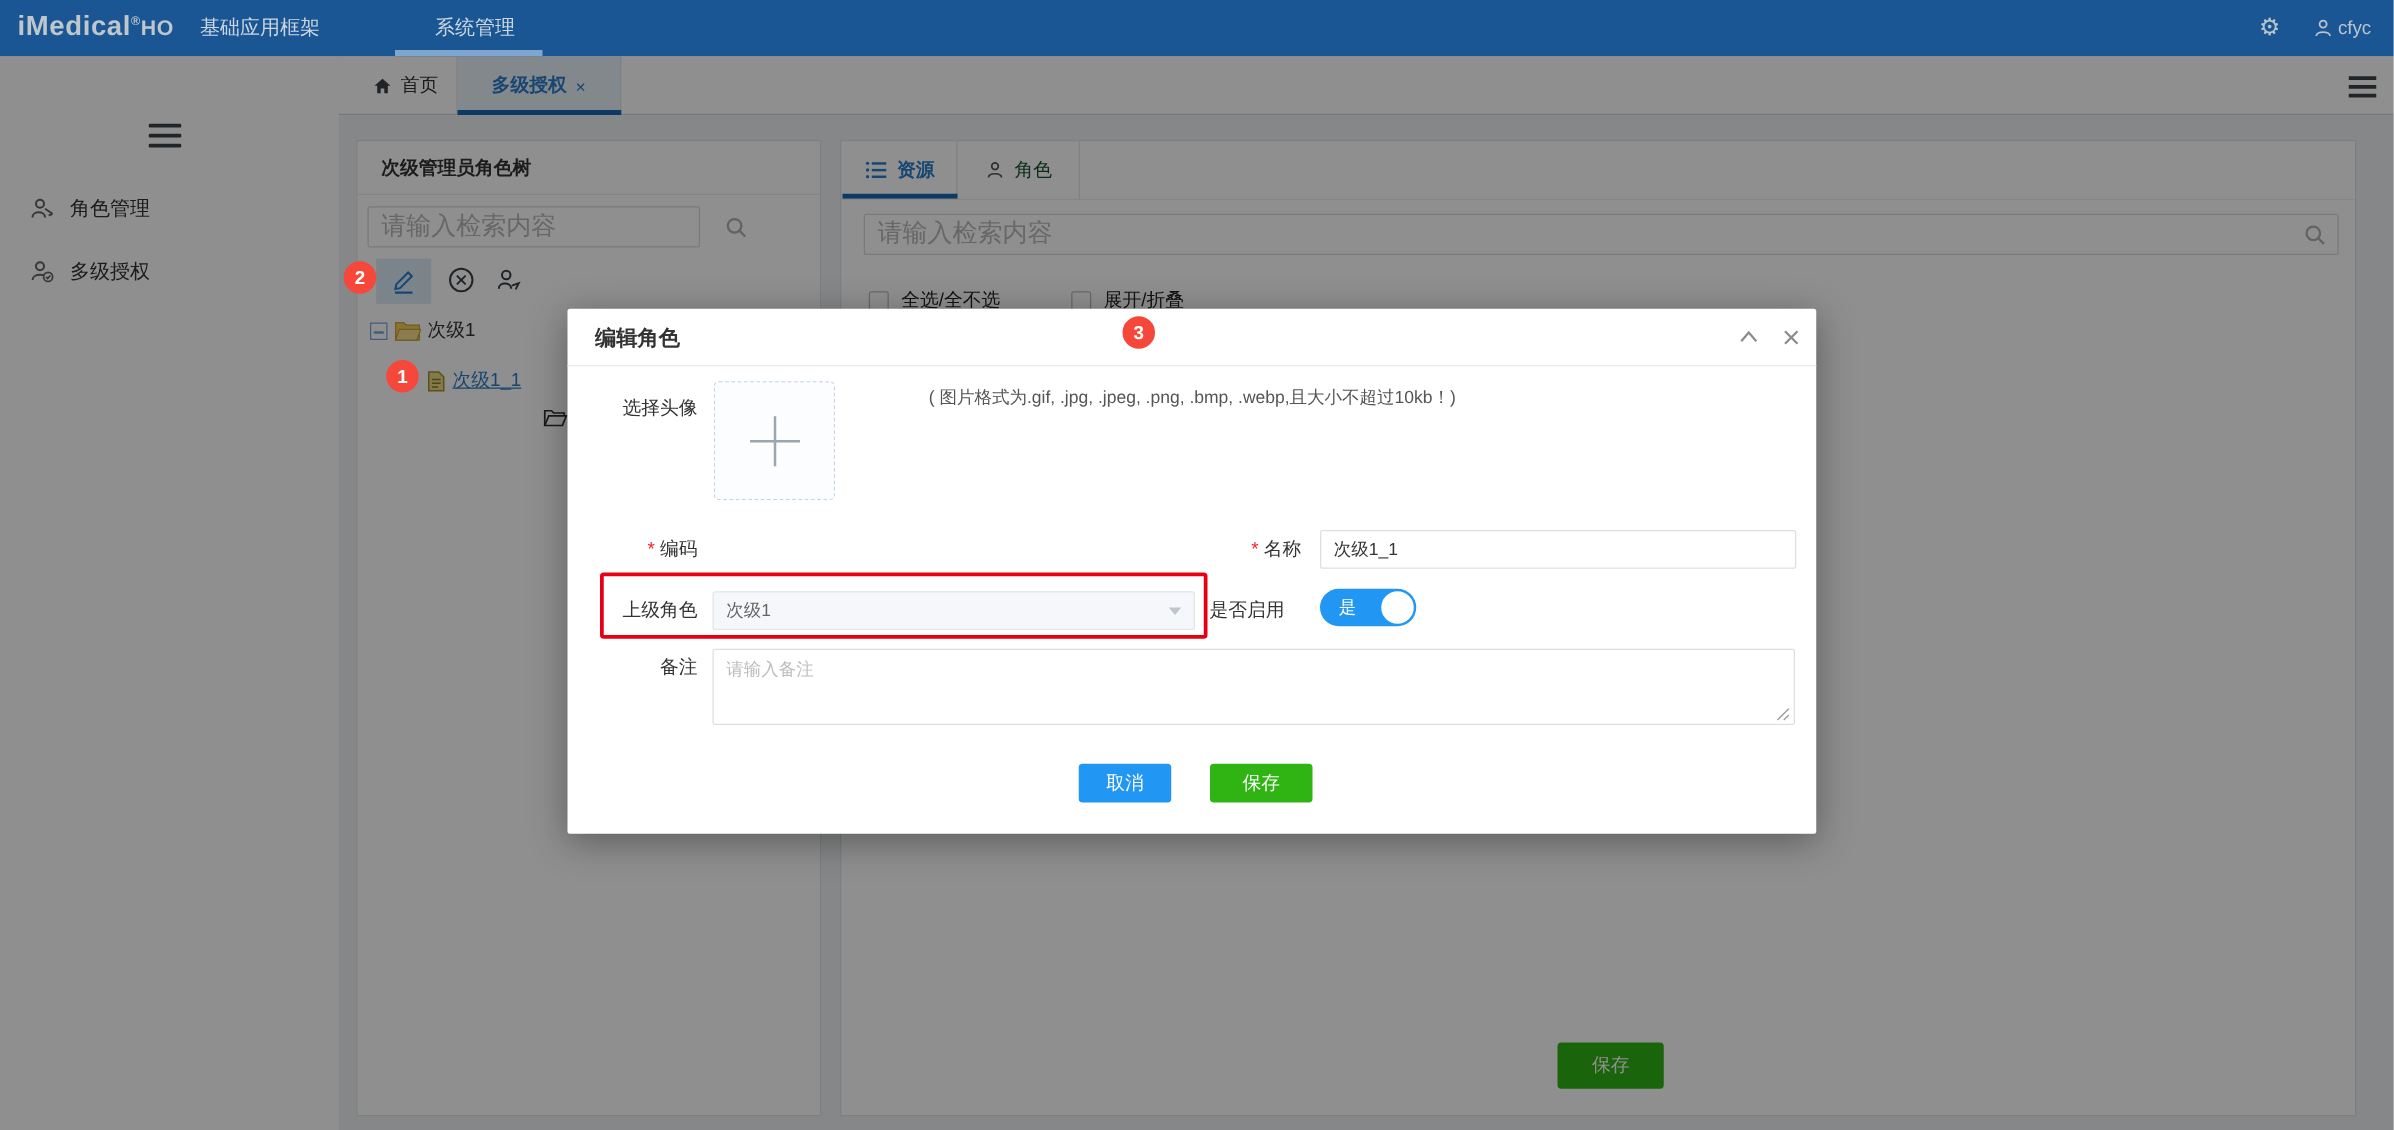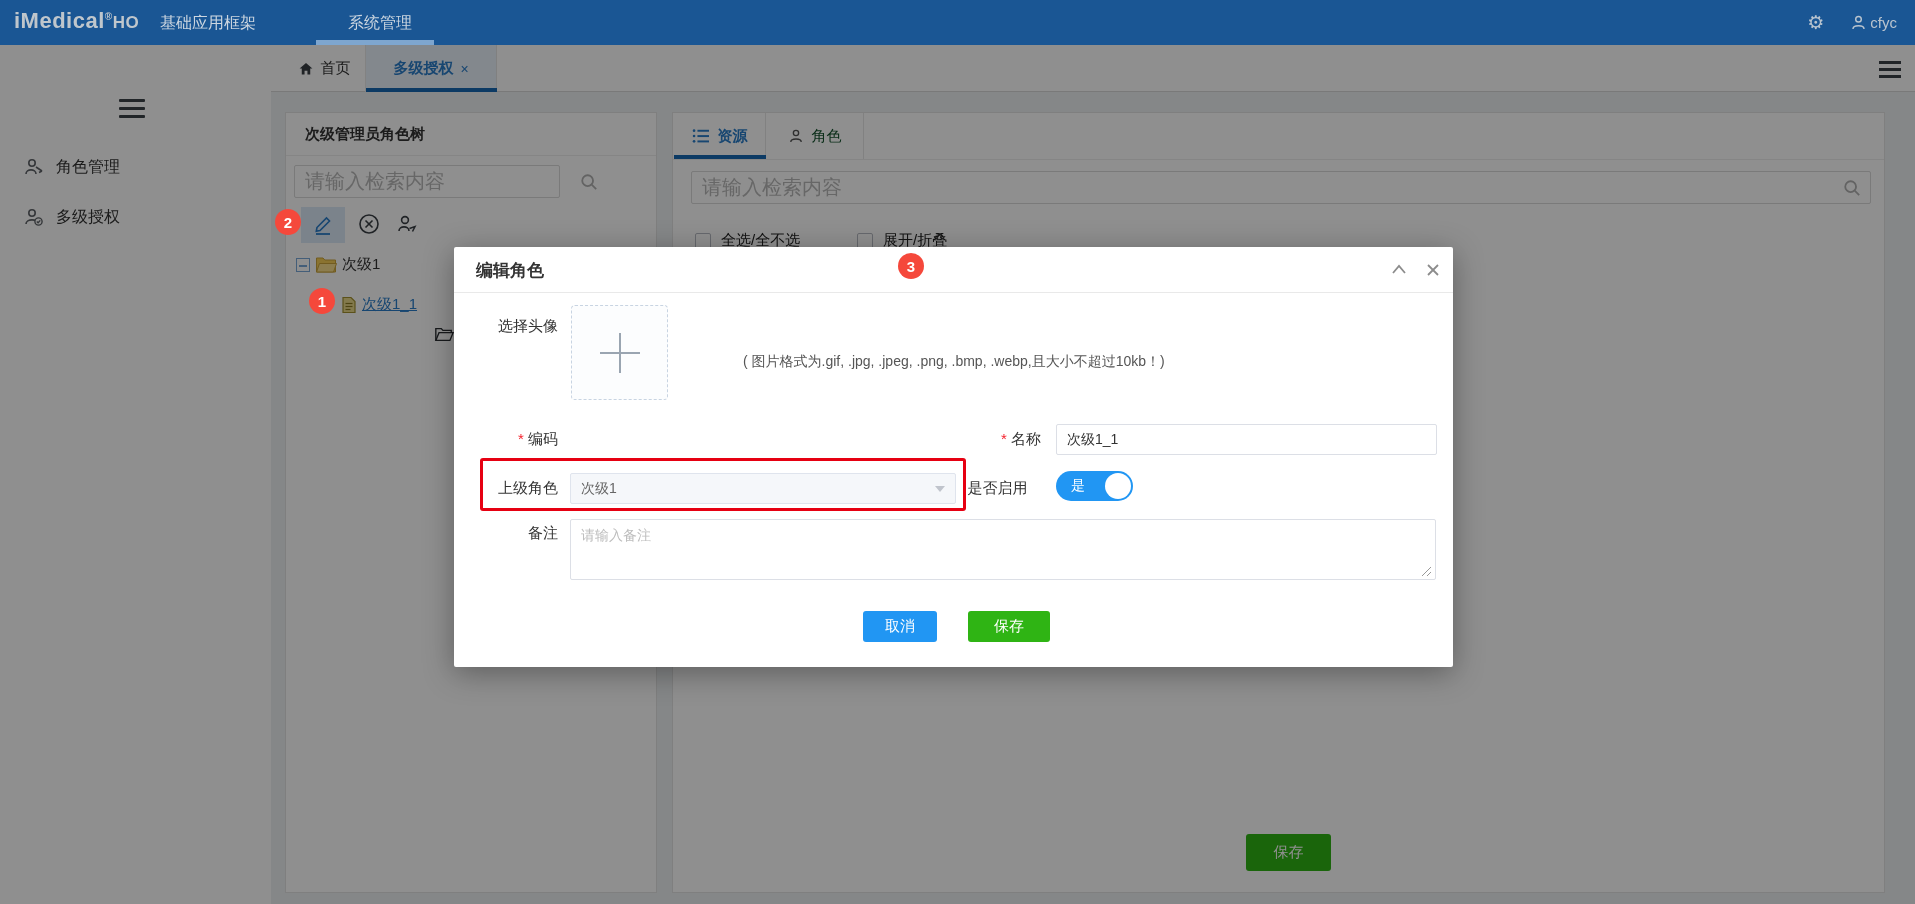--- a/index.html
+++ b/index.html
@@ -73,21 +73,21 @@
   .modal-header-line { position:absolute; left:0; top:45px; width:100%; border-top:1px solid #e9e9e9; }
   .mico { position:absolute; top:14px; width:18px; height:18px; cursor:pointer; }
 
   .mlabel { position:absolute; width:104px; text-align:right; font-size:15px; color:#333; }
   .req::before { content:"* "; color:#f5222d; }
   .mlabel2 { position:absolute; text-align:right; font-size:15px; color:#333; }
 
   .avatar-box { position:absolute; left:117px; top:58px; width:97px; height:95px; border:1px dashed #c8d4e2; border-radius:4px; background:#fcfdfe; cursor:pointer; }
   .plus-h { position:absolute; left:28px; top:46px; width:40px; height:2px; background:#9aa5b1; }
   .plus-v { position:absolute; left:47px; top:27px; width:2px; height:40px; background:#9aa5b1; }
-  .hint { position:absolute; left:289px; top:62px; font-size:14px; color:#555;margin-top:44px; }
+  .hint { position:absolute; left:289px; top:62px; font-size:14px; color:#555; }
 
   .minput { position:absolute; height:31px; border:1px solid #dcdfe6; border-radius:2px; font-size:14px; color:#333; padding:0 10px; outline:none; font-family:inherit; }
   .minput::placeholder { color:#bdbdbd; }
   .mselect { position:absolute; height:31px; border:1px solid #dfe4ed; border-radius:2px; background:#f5f7fa; font-size:14px; color:#666; display:flex; align-items:center; padding:0 10px; cursor:not-allowed; }
   .sel-arrow { margin-left:auto; width:0; height:0; border-left:5px solid transparent; border-right:5px solid transparent; border-top:6px solid #c0c4cc; }
   .toggle { position:absolute; left:602px; top:224px; width:77px; height:30px; background:#2196f3; border-radius:15px; cursor:pointer; }
   .toggle .t-label { position:absolute; left:15px; top:6px; color:#fff; font-size:14px; }
   .toggle .knob { position:absolute; right:2px; top:2px; width:26px; height:26px; border-radius:50%; background:#fff; }
   .mtextarea { position:absolute; left:116px; top:272px; width:866px; height:61px; border:1px solid #dcdfe6; border-radius:2px; font-size:14px; color:#333; padding:7px 10px; resize:none; outline:none; font-family:inherit; }
   .mtextarea::placeholder { color:#bdbdbd; }

